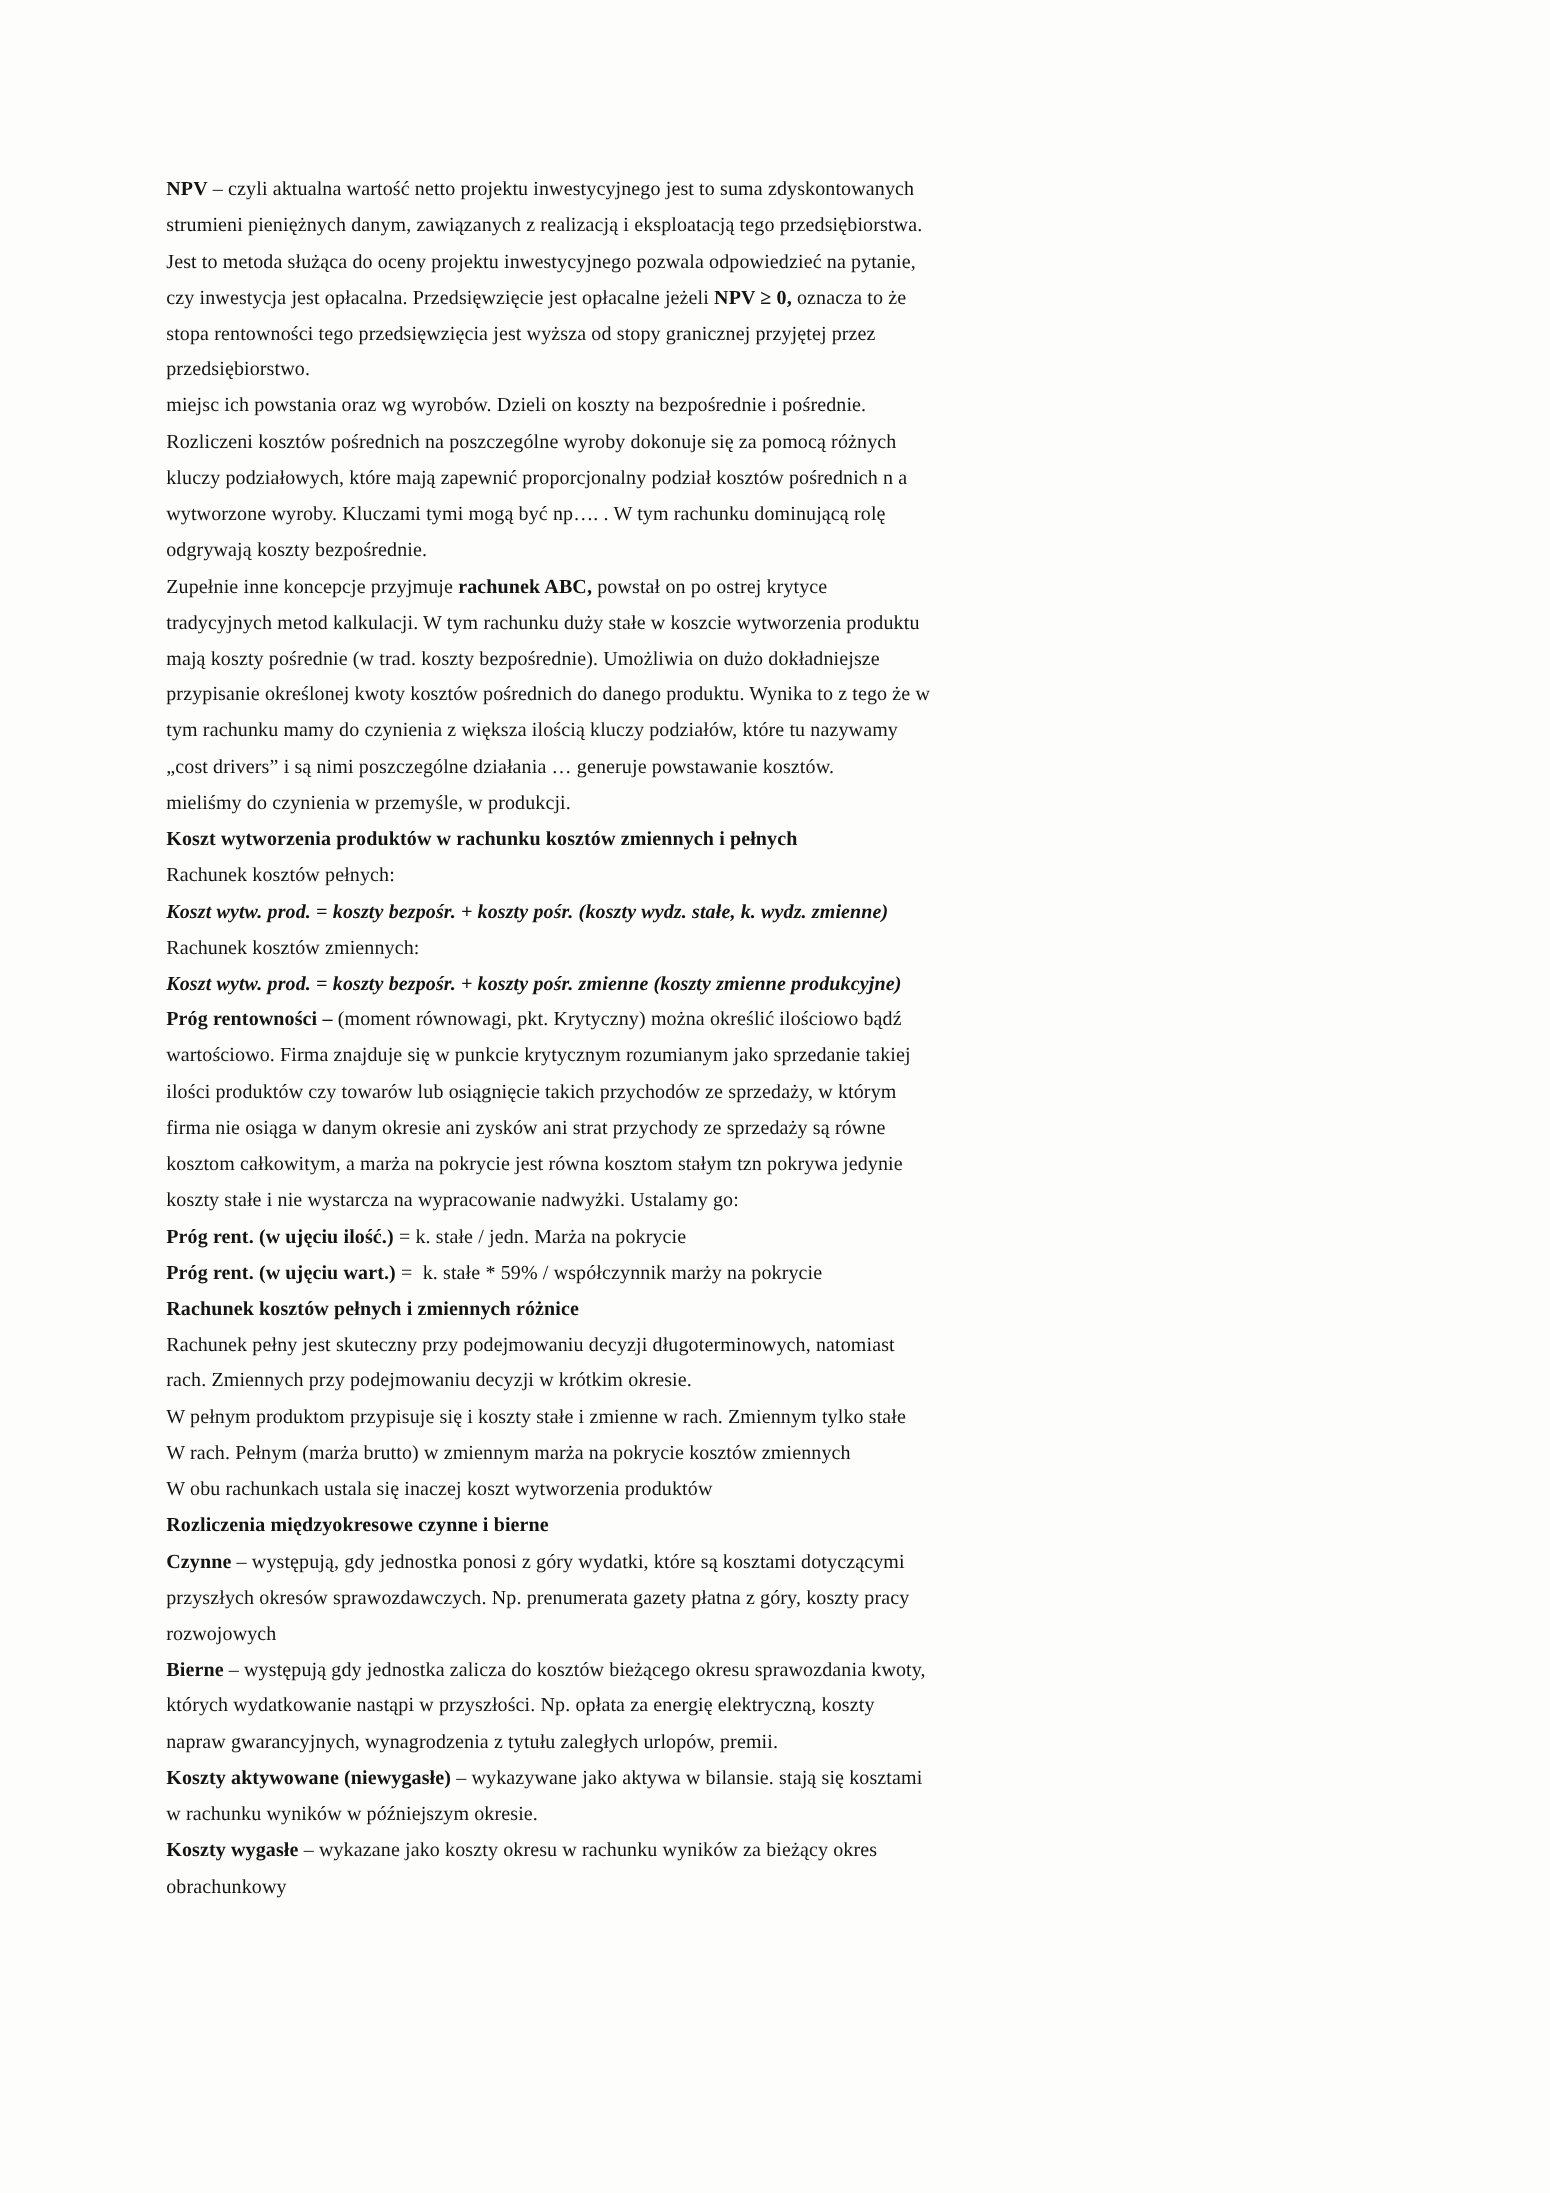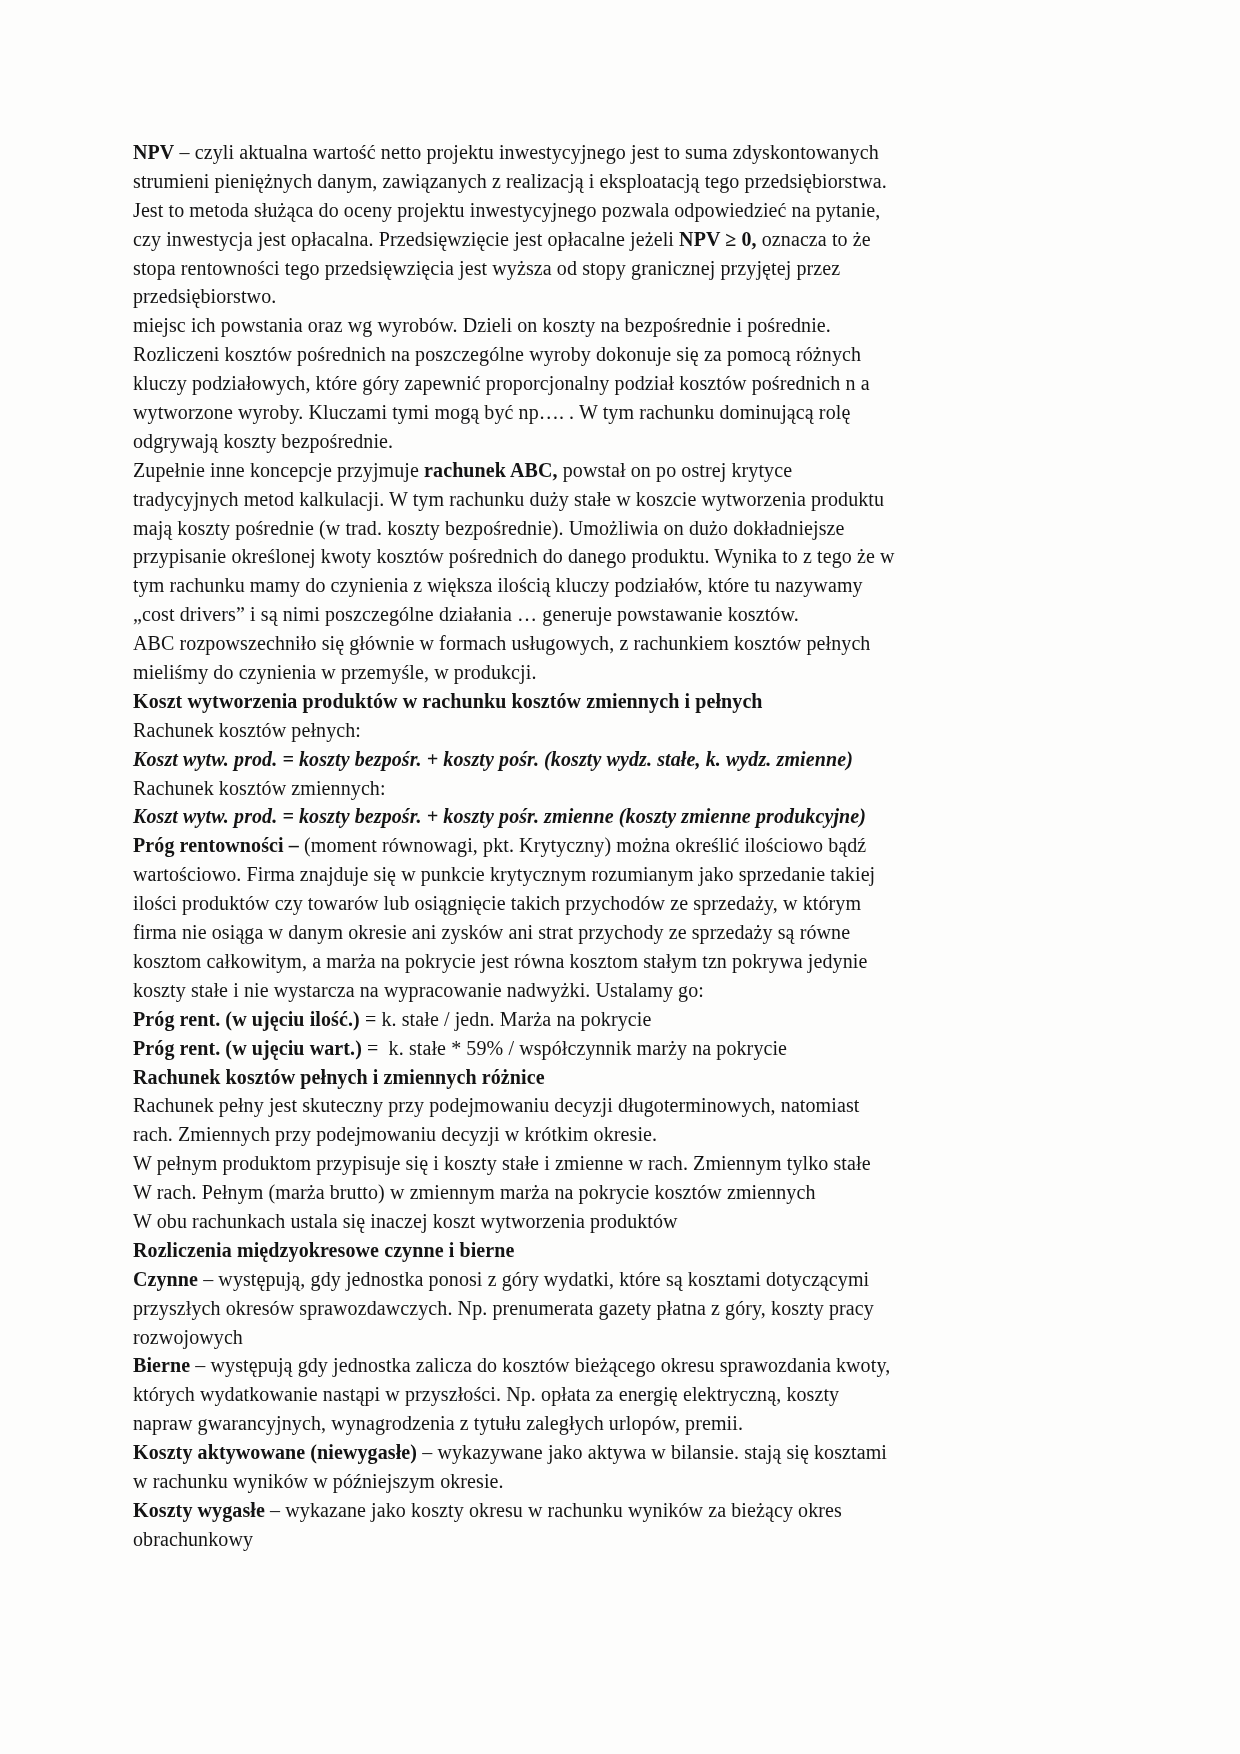--- a/index.html
+++ b/index.html
@@ -15,21 +15,21 @@
     background: #fdfdfc;
     overflow: hidden;
     font-family: "Liberation Serif", "DejaVu Serif", serif;
   }
   .doc-content {
     position: absolute;
     left: 133px;
     top: 138px;
     width: 990px;
     color: #141414;
-    font-size: 20px;
+    font-size: 16px;
     line-height: 28.9px;
     letter-spacing: 0.1px;
   }
   .line {
     white-space: pre;
     height: 28.9px;
   }
   .run-n { font-weight: normal; font-style: normal; }
   .run-b { font-weight: bold; font-style: normal; }
   .run-bi { font-weight: bold; font-style: italic; }
@@ -40,30 +40,29 @@
 <div class="page">
   <div class="doc-content">
       <div class="line"><span class="run-b">NPV</span><span class="run-n"> – czyli aktualna wartość netto projektu inwestycyjnego jest to suma zdyskontowanych</span></div>
       <div class="line"><span class="run-n">strumieni pieniężnych danym, zawiązanych z realizacją i eksploatacją tego przedsiębiorstwa.</span></div>
       <div class="line"><span class="run-n">Jest to metoda służąca do oceny projektu inwestycyjnego pozwala odpowiedzieć na pytanie,</span></div>
       <div class="line"><span class="run-n">czy inwestycja jest opłacalna. Przedsięwzięcie jest opłacalne jeżeli </span><span class="run-b">NPV ≥ 0,</span><span class="run-n"> oznacza to że</span></div>
       <div class="line"><span class="run-n">stopa rentowności tego przedsięwzięcia jest wyższa od stopy granicznej przyjętej przez</span></div>
       <div class="line"><span class="run-n">przedsiębiorstwo.</span></div>
       <div class="line"><span class="run-n">miejsc ich powstania oraz wg wyrobów. Dzieli on koszty na bezpośrednie i pośrednie.</span></div>
       <div class="line"><span class="run-n">Rozliczeni kosztów pośrednich na poszczególne wyroby dokonuje się za pomocą różnych</span></div>
-      <div class="line"><span class="run-n">kluczy podziałowych, które góry zapewnić proporcjonalny podział kosztów pośrednich n a</span></div>
+      <div class="line"><span class="run-n">kluczy podziałowych, które mają zapewnić proporcjonalny podział kosztów pośrednich n a</span></div>
       <div class="line"><span class="run-n">wytworzone wyroby. Kluczami tymi mogą być np…. . W tym rachunku dominującą rolę</span></div>
       <div class="line"><span class="run-n">odgrywają koszty bezpośrednie.</span></div>
       <div class="line"><span class="run-n">Zupełnie inne koncepcje przyjmuje </span><span class="run-b">rachunek ABC,</span><span class="run-n"> powstał on po ostrej krytyce</span></div>
       <div class="line"><span class="run-n">tradycyjnych metod kalkulacji. W tym rachunku duży stałe w koszcie wytworzenia produktu</span></div>
       <div class="line"><span class="run-n">mają koszty pośrednie (w trad. koszty bezpośrednie). Umożliwia on dużo dokładniejsze</span></div>
       <div class="line"><span class="run-n">przypisanie określonej kwoty kosztów pośrednich do danego produktu. Wynika to z tego że w</span></div>
       <div class="line"><span class="run-n">tym rachunku mamy do czynienia z większa ilością kluczy podziałów, które tu nazywamy</span></div>
       <div class="line"><span class="run-n">„cost drivers” i są nimi poszczególne działania … generuje powstawanie kosztów.</span></div>
-      <div class="line"><span class="run-n">ABC rozpowszechniło się głównie w formach usługowych, z rachunkiem kosztów pełnych</span></div>
       <div class="line"><span class="run-n">mieliśmy do czynienia w przemyśle, w produkcji.</span></div>
       <div class="line"><span class="run-b">Koszt wytworzenia produktów w rachunku kosztów zmiennych i pełnych</span></div>
       <div class="line"><span class="run-n">Rachunek kosztów pełnych:</span></div>
       <div class="line"><span class="run-bi">Koszt wytw. prod. = koszty bezpośr. + koszty pośr. (koszty wydz. stałe, k. wydz. zmienne)</span></div>
       <div class="line"><span class="run-n">Rachunek kosztów zmiennych:</span></div>
       <div class="line"><span class="run-bi">Koszt wytw. prod. = koszty bezpośr. + koszty pośr. zmienne (koszty zmienne produkcyjne)</span></div>
       <div class="line"><span class="run-b">Próg rentowności –</span><span class="run-n"> (moment równowagi, pkt. Krytyczny) można określić ilościowo bądź</span></div>
       <div class="line"><span class="run-n">wartościowo. Firma znajduje się w punkcie krytycznym rozumianym jako sprzedanie takiej</span></div>
       <div class="line"><span class="run-n">ilości produktów czy towarów lub osiągnięcie takich przychodów ze sprzedaży, w którym</span></div>
       <div class="line"><span class="run-n">firma nie osiąga w danym okresie ani zysków ani strat przychody ze sprzedaży są równe</span></div>

